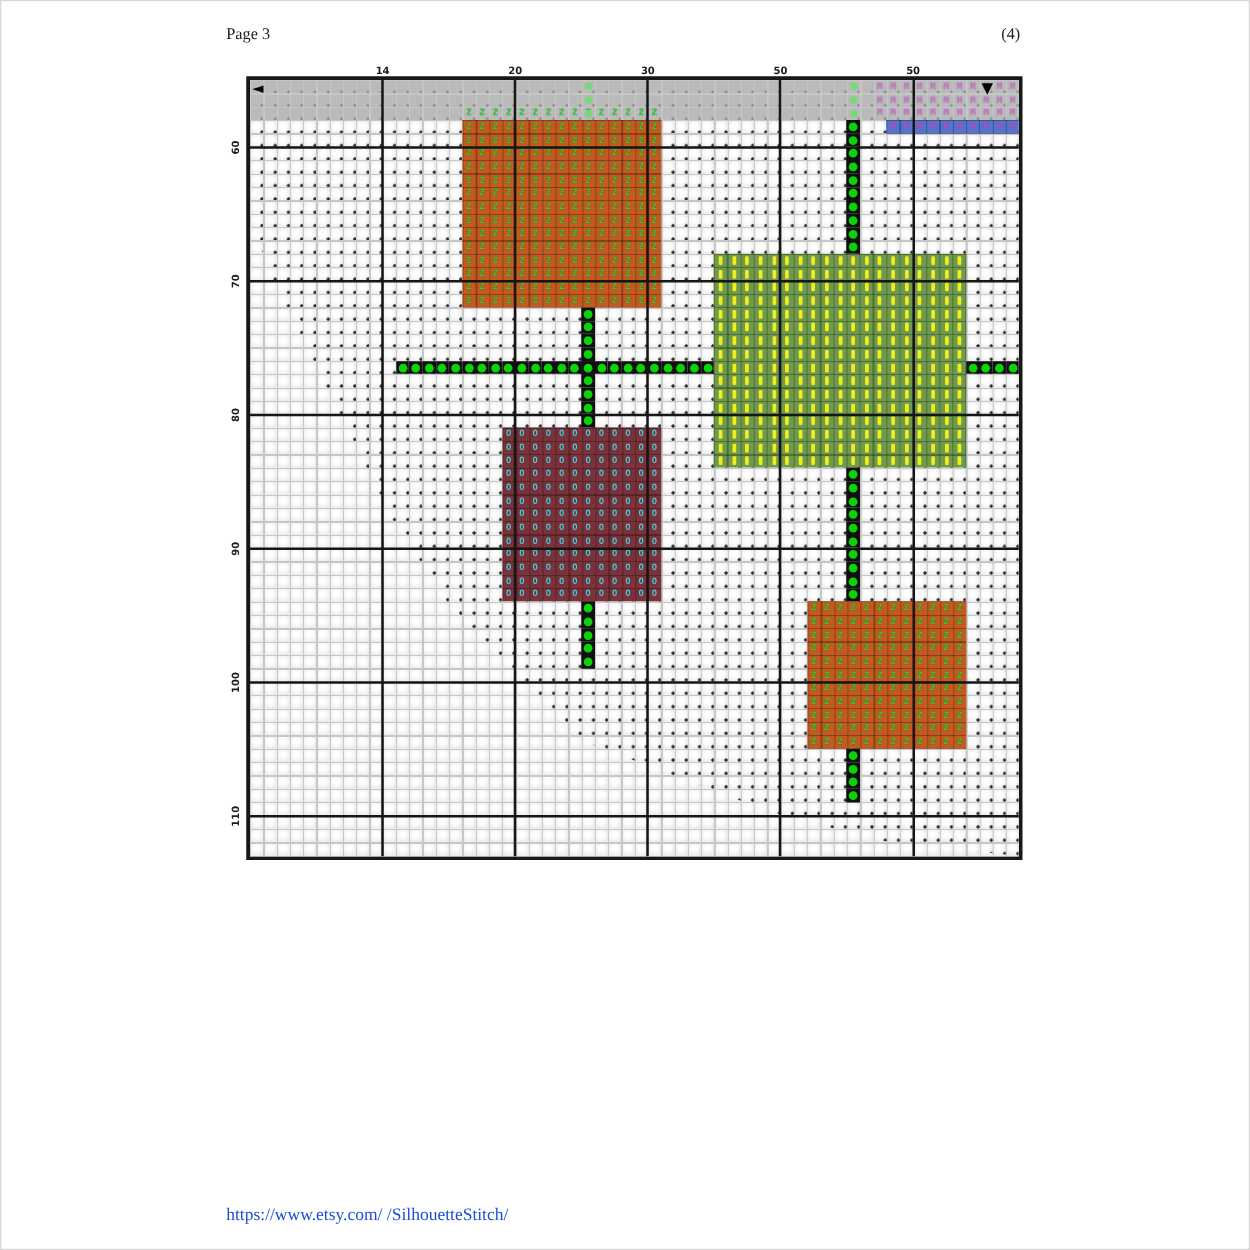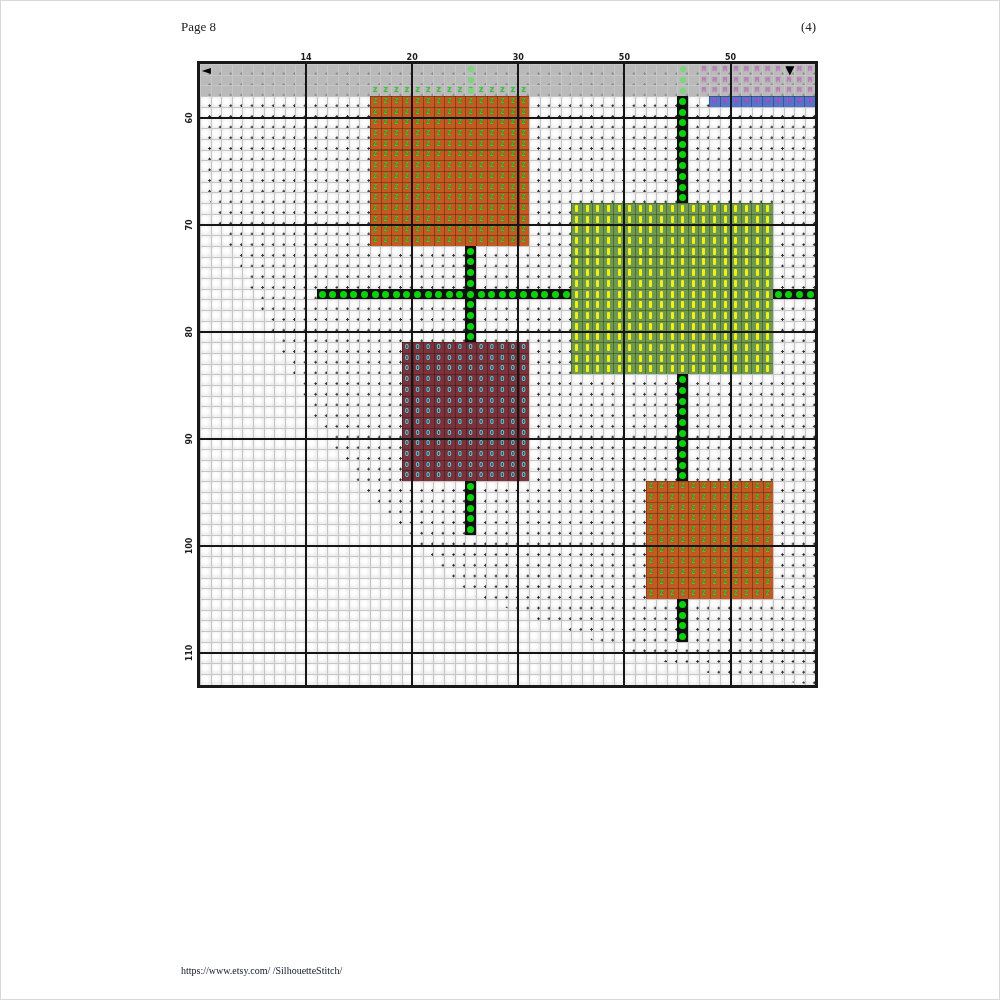--- a/index.html
+++ b/index.html
@@ -2,37 +2,37 @@
 <html><head>
 <meta charset="utf-8">
 <style>
   html,body{margin:0;padding:0;background:#fff;}
   #canvas{position:relative;width:1000px;height:1000px;background:#fff;
           border:1px solid #d8d8d8;box-sizing:border-box;overflow:hidden;
           font-family:"Liberation Serif", serif;}
   .hdr{position:absolute;font-size:13px;color:#222;}
   #hdr-left{left:180px;top:18px;}
   #hdr-right{left:800px;top:18px;}
-  #footer-url{position:absolute;left:180px;top:964px;font-size:10px;color:#0f172a;text-decoration:none;}
+  #footer-url{position:absolute;left:180px;top:964px;font-size:14px;color:#1d4ed8;text-decoration:none;}
   
   #grid{position:absolute;border:3px solid #181818;background:#fff;}
   #grid .layer{position:absolute;left:0;top:0;}
   .axis-label{position:absolute;font-family:"DejaVu Sans", sans-serif;font-weight:bold;
               font-size:8px;color:#1c1c1c;transform:translate(-50%,-50%);}
   .axis-label.left{transform:translate(-50%,-50%) rotate(-90deg);}
   .sym{display:flex;align-items:center;justify-content:center;position:absolute;
        font-family:"DejaVu Sans Mono", monospace;font-weight:bold;line-height:1;}
   .marker{position:absolute;font-family:"DejaVu Sans", sans-serif;color:#000;
           display:flex;align-items:center;justify-content:center;}
 </style>
 </head>
 <body>
 
 <div id="canvas">
-  <div class="hdr" id="hdr-left">Page 8</div>
+  <div class="hdr" id="hdr-left">Page 3</div>
   <div class="hdr" id="hdr-right">(4)</div>
   <div id="grid" style="left: 196px; top: 60px; width: 615.38px; height: 620.6px;">
       <div class="layer" style="width: 615.38px; height: 620.6px; background: radial-gradient(circle, rgb(255, 255, 255) 0px, rgb(255, 255, 255) 2px, rgb(236, 236, 236) 78%) 0% 0% / 10.61px 10.7px rgb(251, 251, 251);"></div>
       <div class="layer" style="width: 615.38px; height: 620.6px; background-image: radial-gradient(circle, rgb(42, 42, 42) 0px, rgb(42, 42, 42) 1.15px, transparent 1.35px); background-size: 10.61px 10.7px; background-position: 4.3px 4.35px; clip-path: polygon(0px 0px, 616px 0px, 616px 621px, 508px 609px, 460px 597px, 415px 585px, 264px 528px, 160px 421px, 114px 352px, 51px 227px, 29px 182px, 22px 170px, 0px 110px);"></div>
       <div class="layer" style="width: 615.38px; height: 32.1px; background: radial-gradient(circle, rgb(141, 141, 141) 0px, rgb(141, 141, 141) 1.1px, transparent 1.3px) 4.3px 4.35px / 10.61px 10.7px rgb(186, 186, 186);"></div>
       <div class="layer" style="width: 615.38px; height: 620.6px; background-image: repeating-linear-gradient(to right, rgb(198, 198, 198) 0px, rgb(198, 198, 198) 1px, transparent 1px, transparent 10.61px), repeating-linear-gradient(rgb(198, 198, 198) 0px, rgb(198, 198, 198) 1px, transparent 1px, transparent 10.7px);"></div>
       <div class="layer" style="width: 159.15px; height: 10.7px; left: 169.76px; top: 21.4px;">
         <span class="sym" style="left: 0px; top: 0px; width: 10.61px; height: 10.7px; color: rgb(43, 208, 43); font-size: 7px; text-shadow: rgba(0, 0, 0, 0.35) 0px 0px 1px;">Z</span>
         <span class="sym" style="left: 10.61px; top: 0px; width: 10.61px; height: 10.7px; color: rgb(43, 208, 43); font-size: 7px; text-shadow: rgba(0, 0, 0, 0.35) 0px 0px 1px;">Z</span>
         <span class="sym" style="left: 21.22px; top: 0px; width: 10.61px; height: 10.7px; color: rgb(43, 208, 43); font-size: 7px; text-shadow: rgba(0, 0, 0, 0.35) 0px 0px 1px;">Z</span>

